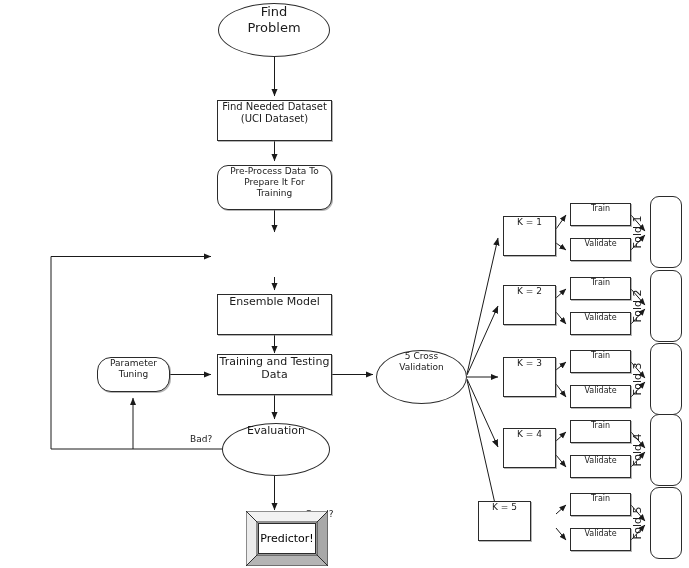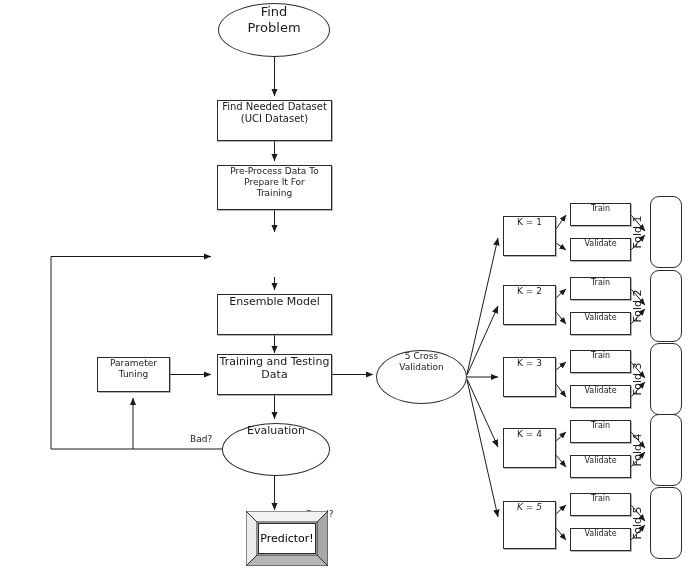--- a/index.html
+++ b/index.html
@@ -156,39 +156,39 @@
     </div>
   </div>
 
   <div class="node rect t10" style="left:217px; top:100px; width:115px; height:41px;">
     <div>
       <div>Find Needed Dataset</div>
       <div>(UCI Dataset)</div>
     </div>
   </div>
 
-  <div class="node rect t9" style="left:217px; top:165px; width:115px; height:45px;">
+  <div class="node rect t9" style="left:217px; top:165px; width:115px; height:45px;border-radius:11px;">
     <div>
       <div>Pre-Process Data To</div>
       <div>Prepare It For</div>
       <div>Training</div>
     </div>
   </div>
 
 
   <div class="node rect t11" style="left:217px; top:294px; width:115px; height:41px;">Ensemble Model</div>
 
   <div class="node rect t11" style="left:217px; top:354px; width:115px; height:41px;">
     <div>
       <div>Training and Testing</div>
       <div>Data</div>
     </div>
   </div>
 
-  <div class="node rect t9" style="left:97px; top:357px; width:73px; height:35px;">
+  <div class="node rect t9" style="left:97px; top:357px; width:73px; height:35px;border-radius:14px;">
     <div>
       <div>Parameter</div>
       <div>Tuning</div>
     </div>
   </div>
 
   <div class="node ellipse t11" style="left:222px; top:423px; width:108px; height:53px;">Evaluation</div>
 
   <span class="edge-label t9" style="left:190px; top:434px;">Bad?</span>
   <span class="edge-label t9" style="left:279px; top:509px;padding-left:26px;">Good?</span>
@@ -233,20 +233,20 @@
     <span class="fold-label">Fold 3</span>
   </div>
 
   <div class="node rect t9" style="left:503px; top:428px; width:53px; height:40px;">K = 4</div>
   <div class="node rect t8" style="left:570px; top:420px; width:61px; height:23px;">Train</div>
   <div class="node rect t8" style="left:570px; top:455px; width:61px; height:23px;">Validate</div>
   <div class="node rounded t11" style="left:650px; top:414px; width:32px; height:72px;">
     <span class="fold-label">Fold 4</span>
   </div>
 
-  <div class="node rect t9" style="left:503px; top:501px; width:53px; height:48px;font-style:italic;">K = 5</div>
+  <div class="node rect t9" style="left:478px; top:501px; width:53px; height:40px;">K = 5</div>
   <div class="node rect t8" style="left:570px; top:493px; width:61px; height:23px;">Train</div>
   <div class="node rect t8" style="left:570px; top:528px; width:61px; height:23px;">Validate</div>
   <div class="node rounded t11" style="left:650px; top:487px; width:32px; height:72px;">
     <span class="fold-label">Fold 5</span>
   </div>
 
 </div>
 
 </body></html>

